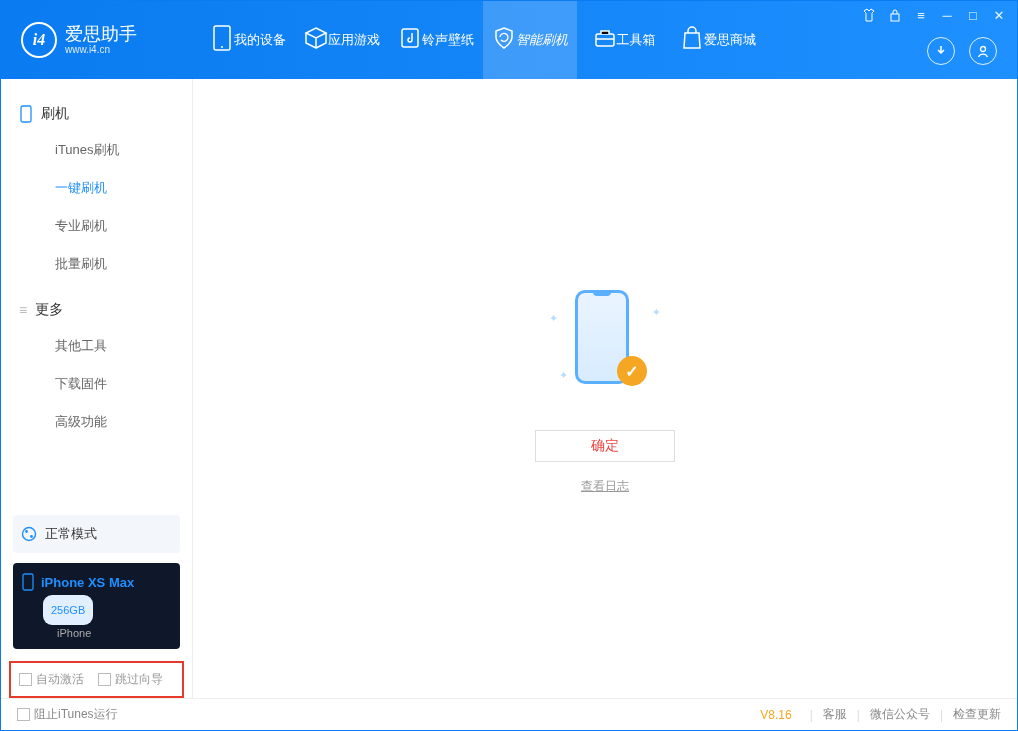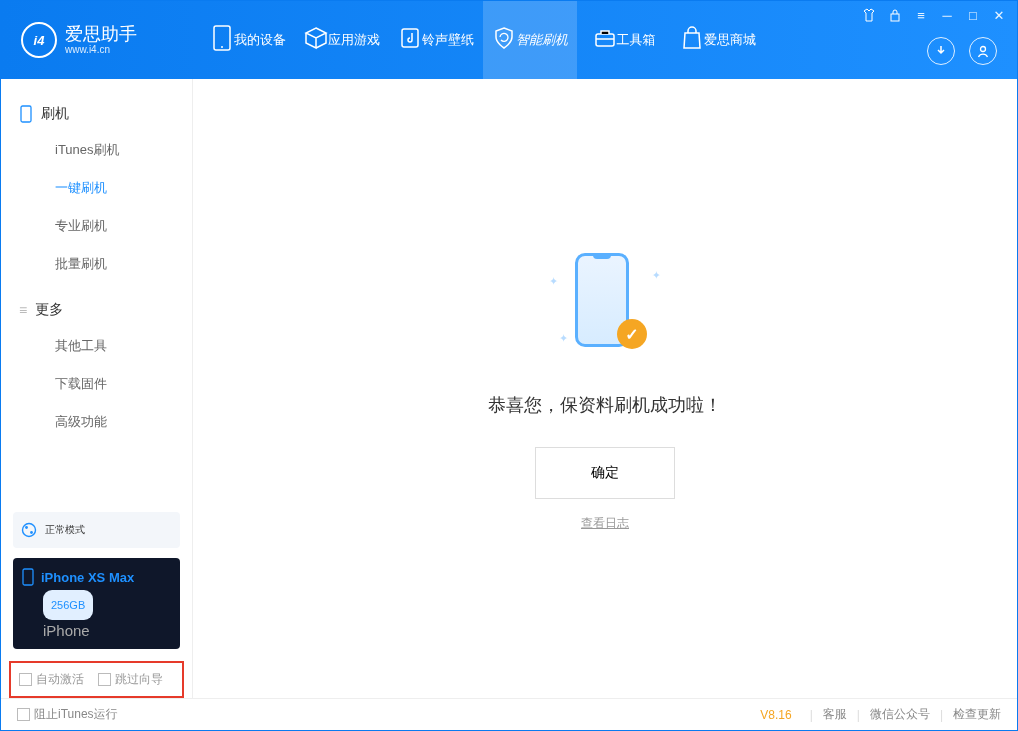--- a/index.html
+++ b/index.html
@@ -1,57 +1,57 @@
 <!DOCTYPE html>
 <html><head>
 <meta charset="utf-8">
 <style>
 * { margin: 0; padding: 0; box-sizing: border-box; font-family: "Microsoft YaHei", Arial, sans-serif; }
 body { background: #fff; width: 1018px; height: 731px; overflow: hidden; border: 1px solid #0a7bf0; }
 
 
 .header { height: 78px; background: linear-gradient(to right, #0a7bf0, #1e90ff); display: flex; align-items: center; position: relative; }
 .logo-area { display: flex; align-items: center; padding: 0 20px; width: 200px; }
-.logo-circle { width: 36px; height: 36px; border: 2.5px solid #fff; border-radius: 50%; display: flex; align-items: center; justify-content: center; color: #fff; font-weight: bold; font-size: 13px; font-style: italic; margin-right: 8px; }
+.logo-circle { width: 36px; height: 36px; border: 2.5px solid #fff; border-radius: 50%; display: flex; align-items: center; justify-content: center; color: #fff; font-weight: bold; font-size: 16px; font-style: italic; margin-right: 8px; font-family: Liberation Serif, serif; }
 .logo-text { color: #fff; font-size: 18px; font-weight: 500; line-height: 1.1; }
 .logo-sub { color: rgba(255,255,255,0.85); font-size: 10px; }
 .tabs { display: flex; height: 100%; }
 .tab { width: 94px; height: 100%; display: flex; align-items: center; justify-content: center; color: #fff; font-size: 13px; cursor: pointer; }
 .tab.active { background: rgba(255,255,255,0.18); font-style: italic; }
 .tab-icon { width: 24px; height: 24px; margin-bottom: 5px; display: flex; align-items: center; justify-content: center; }
 .window-controls { position: absolute; top: 6px; right: 10px; display: flex; gap: 10px; color: rgba(255,255,255,0.9); font-size: 13px; }
 .window-controls > span { cursor: pointer; display: inline-flex; width: 16px; height: 16px; align-items: center; justify-content: center; }
 .header-right-icons { position: absolute; right: 20px; bottom: 14px; display: flex; gap: 14px; }
 .circle-btn { width: 28px; height: 28px; border: 1.5px solid rgba(255,255,255,0.85); border-radius: 50%; display: flex; align-items: center; justify-content: center; cursor: pointer; color: #fff; }
 
 
 .body { display: flex; height: calc(100% - 78px - 32px); }
 .sidebar { width: 192px; border-right: 1px solid #eee; display: flex; flex-direction: column; padding-top: 18px; }
 .side-section-title { display: flex; align-items: center; gap: 8px; padding: 8px 18px; font-size: 14px; color: #333; }
 .side-item { padding: 10px 18px 10px 54px; font-size: 13px; color: #666; cursor: pointer; }
 .side-item.active { color: #1e90ff; }
 .side-spacer { flex: 1; }
-.side-status { margin: 0 12px 10px; padding: 10px 8px; background: #f3f6fa; border-radius: 4px; font-size: 10px; color: #333; display: flex; align-items: center; gap: 8px; }
+.side-status { margin: 0 12px 10px; padding: 10px 8px; background: #f3f6fa; border-radius: 4px; font-size: 13px; color: #333; display: flex; align-items: center; gap: 8px; }
 .side-device { margin: 0 12px 12px; padding: 10px 8px; background: #0f172a; border-radius: 4px; }
 .device-name { font-size: 13px; color: #1e90ff; font-weight: 600; display: flex; align-items: center; gap: 6px; }
 .device-cap { display: inline-block; margin-top: 4px; margin-left: 22px; padding: 9px 8px; background: #e1efff; border-radius: 9px; font-size: 11px; color: #1e90ff; }
-.device-type { margin-top: 2px; margin-left: 22px; font-size: 15px; color: #aaa; }
+.device-type { margin-top: 2px; margin-left: 36px; font-size: 11px; color: #aaa; }
 .side-checks { margin: 0 8px 0; padding: 8px 8px; border: 2px solid #e63a2a; display: flex; gap: 14px; font-size: 12px; color: #999; align-items: center; }
 .chk { width: 13px; height: 13px; border: 1px solid #bbb; display: inline-block; vertical-align: middle; margin-right: 4px; }
 
 
 .main { flex: 1; display: flex; flex-direction: column; align-items: center; justify-content: center; position: relative; }
 .phone-illustration { position: relative; width: 120px; height: 120px; margin-bottom: 28px; }
 .phone-shape { position: absolute; left: 30px; top: 8px; width: 54px; height: 94px; border: 3px solid #5ab0ff; border-radius: 10px; background: linear-gradient(#eaf4ff, #d7ecff); }
 .phone-notch { position: absolute; left: 48px; top: 8px; width: 18px; height: 6px; background: #5ab0ff; border-radius: 0 0 4px 4px; }
 .phone-check { position: absolute; right: 18px; bottom: 16px; width: 30px; height: 30px; background: #f5a623; border-radius: 50%; display: flex; align-items: center; justify-content: center; color: #fff; font-size: 16px; font-weight: bold; }
 .sparkle { position: absolute; color: #b8dcff; font-size: 11px; }
 .sparkle.s1 { left: 4px; top: 30px; } .sparkle.s2 { right: 4px; top: 24px; } .sparkle.s3 { left: 14px; bottom: 20px; }
 .success-text { font-size: 18px; color: #333; margin-bottom: 30px; }
-.ok-button { width: 140px; height: 52px; border: 1px solid #ddd; background: #fff; font-size: 14px; color: #000000; cursor: pointer; margin-bottom: 16px; }
+.ok-button { width: 140px; height: 32px; border: 1px solid #ddd; background: #fff; font-size: 14px; color: #ef4444; cursor: pointer; margin-bottom: 16px; }
 .view-log { font-size: 12px; color: #999; cursor: pointer; text-decoration: underline; }
 
 
 .footer { height: 32px; border-top: 1px solid #eee; display: flex; align-items: center; padding: 0 16px; font-size: 12px; color: #888; }
 .footer-left { display: flex; gap: 6px; }
 .footer-right { margin-left: auto; display: flex; align-items: center; gap: 10px; }
 .footer-link { color: #888; cursor: pointer; }
 .footer-sep { color: #ddd; }
 .version { color: #f5a623; margin-right: 8px; }
 
@@ -214,21 +214,20 @@
 
   <div class="main">
     <div class="phone-illustration">
       <span class="sparkle s1">✦</span>
       <span class="sparkle s2">✦</span>
       <span class="sparkle s3">✦</span>
       <div class="phone-shape"></div>
       <div class="phone-notch"></div>
       <div class="phone-check">✓</div>
     </div>
-    <div class="success-text">恭喜您，保资料刷机成功啦！</div>
     <button class="ok-button">确定</button>
     <a class="view-log">查看日志</a>
   </div>
 </div>
 
 <div class="footer">
   <div class="footer-left">
     <label><span class="chk"></span><span>阻止iTunes运行</span></label>
   </div>
   <div class="footer-right">

